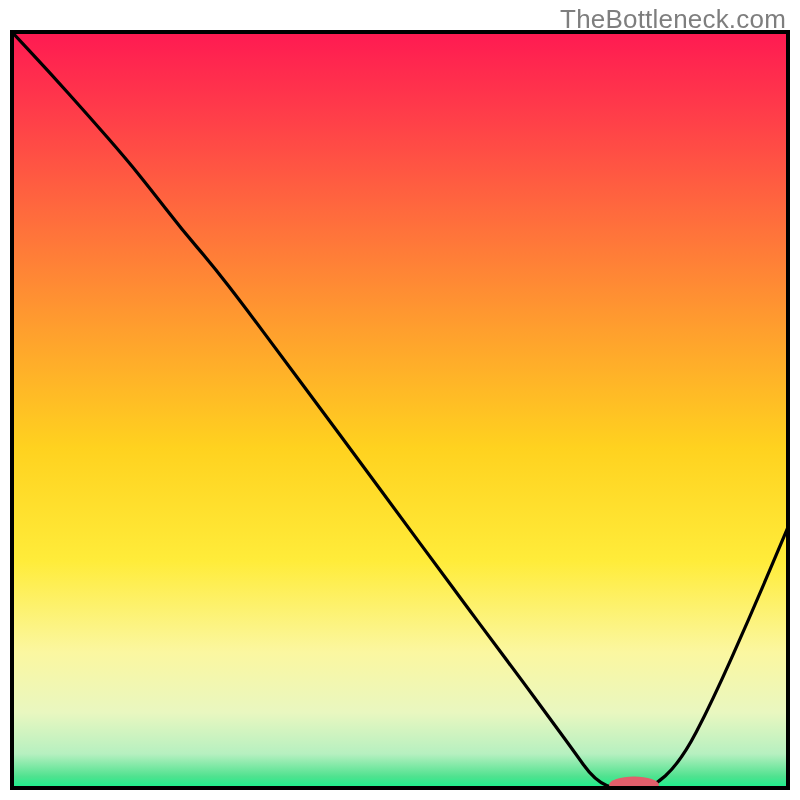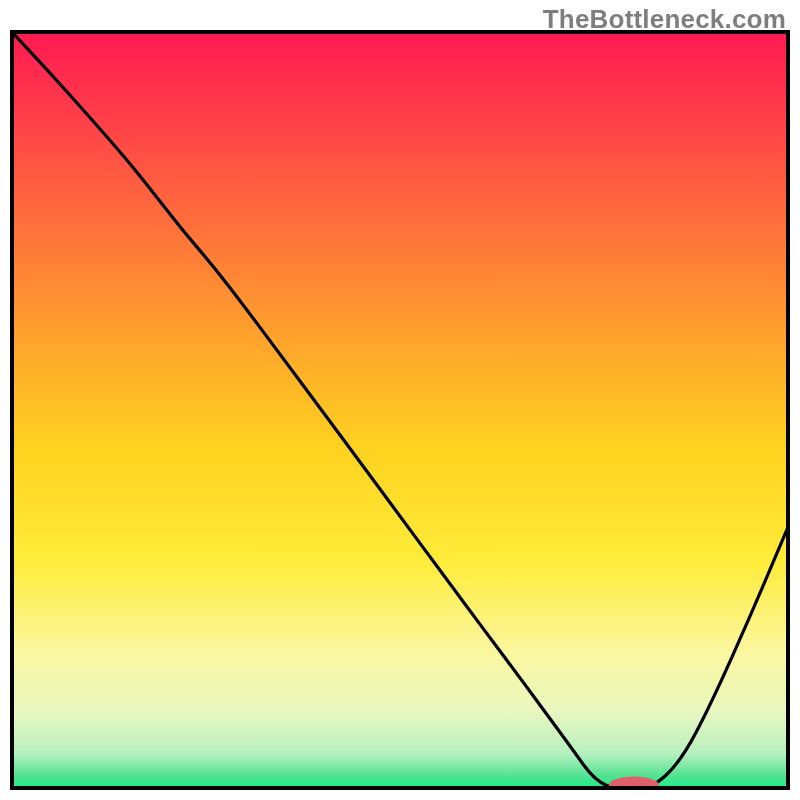--- a/index.html
+++ b/index.html
@@ -2,21 +2,20 @@
 <html><head>
 <meta charset="utf-8">
 <style>
   * { margin: 0; padding: 0; box-sizing: border-box; }
   html, body { width: 800px; height: 800px; overflow: hidden; background: #fff; }
   .page {
     position: relative;
     width: 800px;
     height: 800px;
     background: #fff;
-    font-weight: bold;
   }
   .watermark {
     position: absolute;
     top: 4px;
     right: 14px;
     font-family: Arial, Helvetica, sans-serif;
     font-size: 26px;
     color: #7e7e7e;
     letter-spacing: 0.2px;
   }

